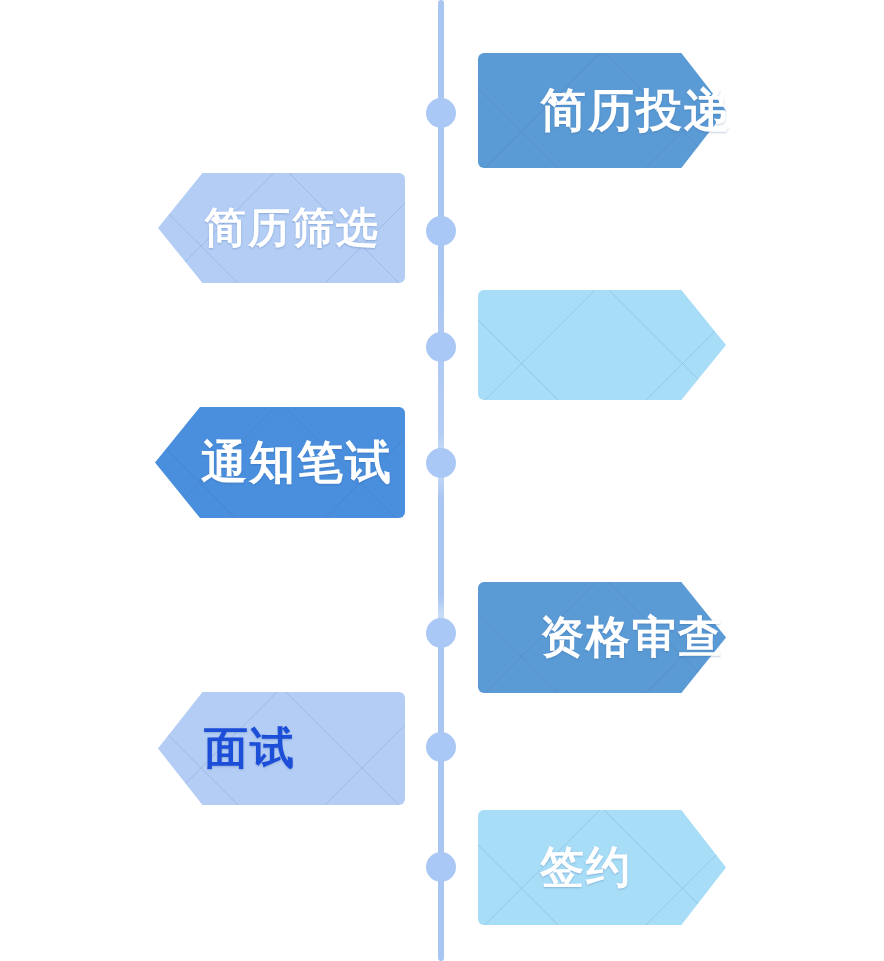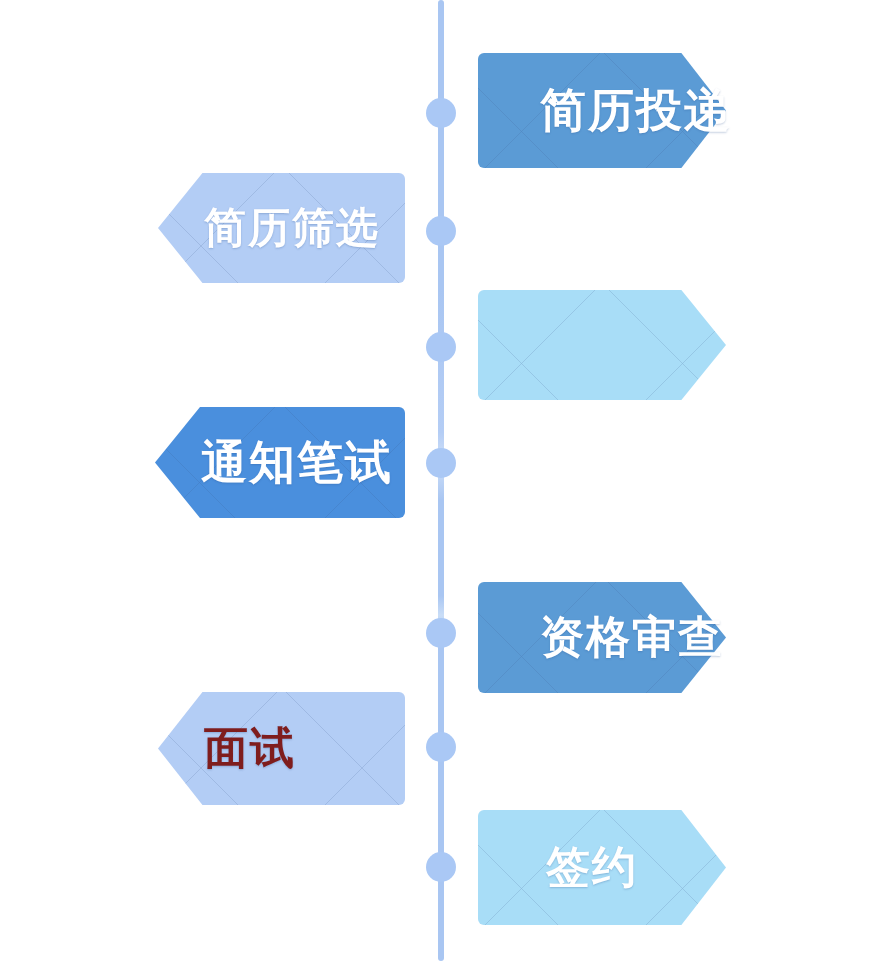--- a/index.html
+++ b/index.html
@@ -137,22 +137,22 @@
         <div class="label" style="font-size: 46px; color: rgb(255, 255, 255);">通知笔试</div>
       </div>
       <div class="node right" style="left: 478px; top: 582px; width: 248px; height: 111px;">
         <div class="body" style="background: rgb(91, 155, 213);"></div>
         <div class="texture"></div>
         <div class="label" style="font-size: 44px; color: rgb(255, 255, 255);">资格审查</div>
       </div>
       <div class="node left" style="left: 158px; top: 692px; width: 247px; height: 113px;">
         <div class="body" style="background: rgb(179, 205, 245);"></div>
         <div class="texture"></div>
-        <div class="label" style="font-size: 44px; color: #7f1d1d;">面试</div>
+        <div class="label" style="font-size: 44px; color: #1d4ed8;">面试</div>
       </div>
-      <div class="node right" style="left: 478px; top: 810px; width: 248px; height: 115px; padding-left: 6px;">
+      <div class="node right" style="left: 478px; top: 810px; width: 248px; height: 115px;">
         <div class="body" style="background: rgb(168, 221, 247);"></div>
         <div class="texture"></div>
         <div class="label" style="font-size: 44px; color: rgb(255, 255, 255);">签约</div>
       </div>
     </div>
 
 </div>
 
 </body></html>

